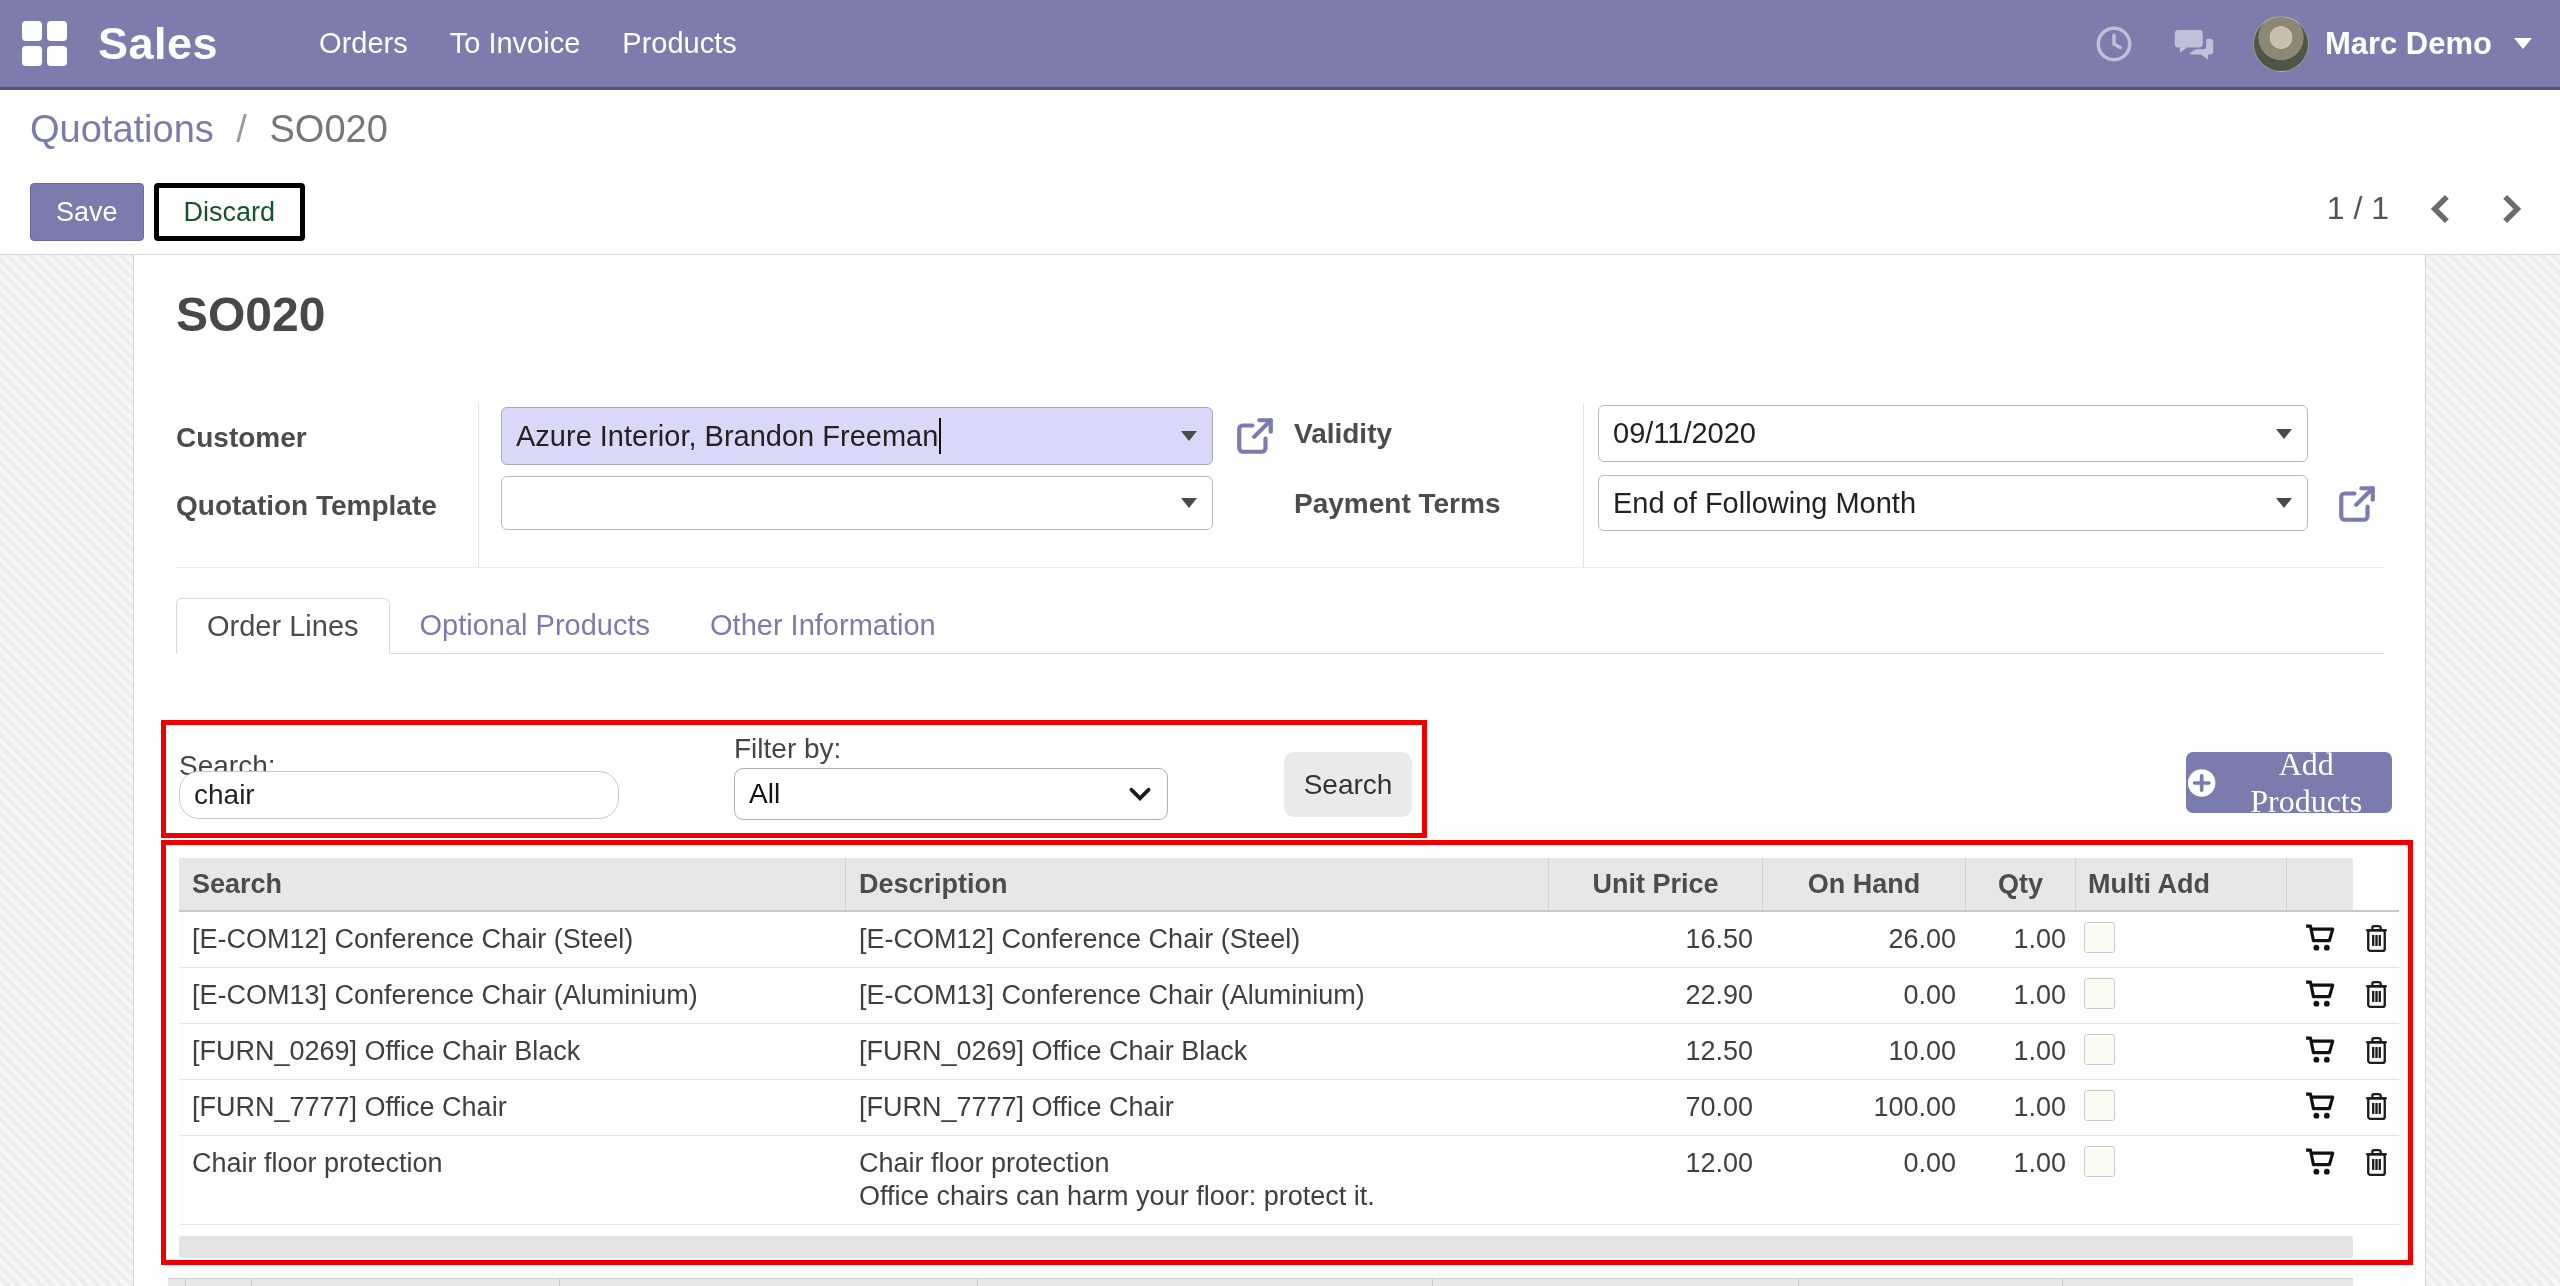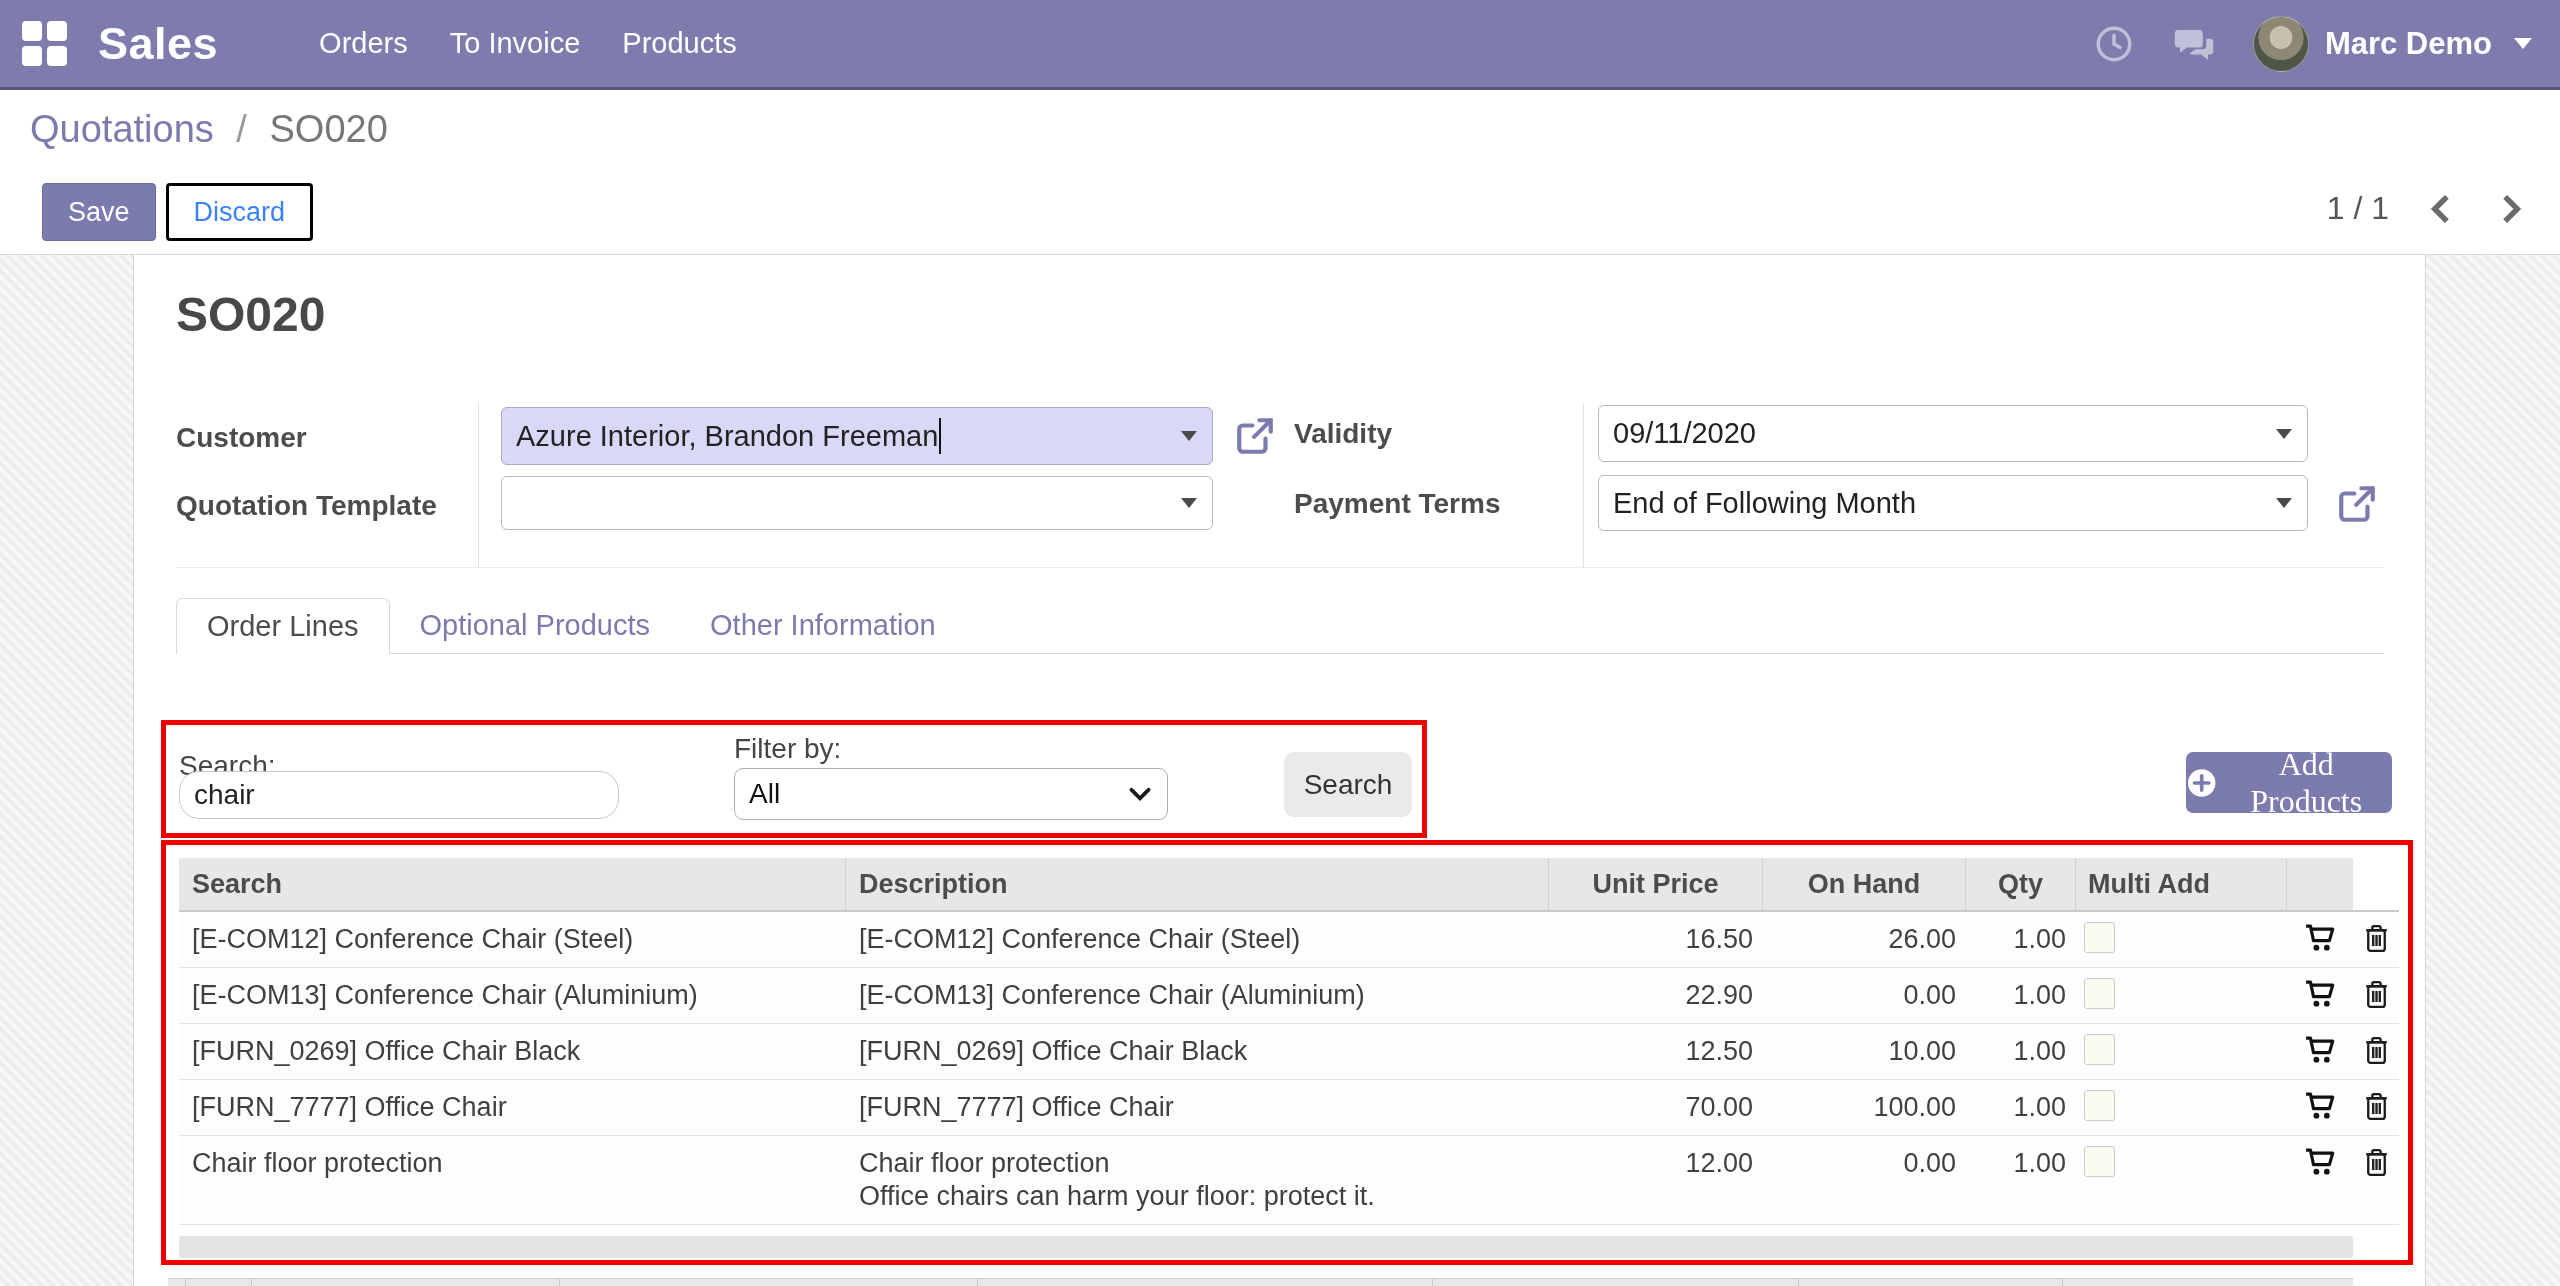--- a/index.html
+++ b/index.html
@@ -21,24 +21,24 @@
     background:radial-gradient(circle at 50% 38%, #c8bfae 0 26%, #8d8876 27% 52%, #4f5547 53% 100%); }
   .user-name { color:#fff; font-size:31px; font-weight:600; }
   .user-caret { width:0; height:0; border-left:9px solid transparent; border-right:9px solid transparent; border-top:11px solid #fff; margin-left:6px; }
 
   
   .control-panel { position:relative; height:165px; background:#fff; border-bottom:1px solid #d7d7d7; }
   .breadcrumb { position:absolute; left:30px; top:18px; font-size:38px; }
   .breadcrumb .bc-parent { color:var(--link); cursor:pointer; }
   .breadcrumb .bc-sep { color:#999; margin:0 12px; }
   .breadcrumb .bc-current { color:#777; }
-  .cp-buttons { position:absolute; left:30px; top:93px; display:flex; gap:10px;margin-left:12px; }
+  .cp-buttons { position:absolute; left:30px; top:93px; display:flex; gap:10px; }
   .btn { font-size:27px; height:58px; padding:0 25px; border-radius:4px; cursor:pointer; display:inline-flex; align-items:center; font-family:inherit; }
   .btn-save { background:var(--accent); border:1px solid var(--accent-dark); color:#fff; }
-  .btn-discard { background:#fff; border:3px solid #000000; color:#3b82f6; }
+  .btn-discard { background:#fff; border:5px solid #000000; color:#14532d; }
   .pager { position:absolute; right:35px; top:100px; display:flex; align-items:center; gap:38px; }
   .pager-value { font-size:32px; color:#555; }
   .pager-arrow { width:30px; height:34px; cursor:pointer; }
 
   
   .content { position:relative; height:1031px; overflow:hidden;
     background-color:#f1f0f0;
     background-image:repeating-linear-gradient(45deg, rgba(255,255,255,.45) 0 4px, rgba(0,0,0,.012) 4px 8px); }
   .sheet { position:absolute; left:133px; top:0; width:2293px; height:1200px; background:#fff;
     border:1px solid #d4d4d4; border-top:none; }

